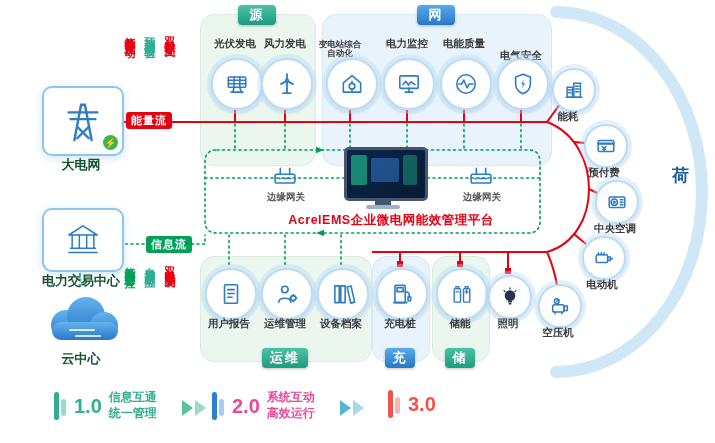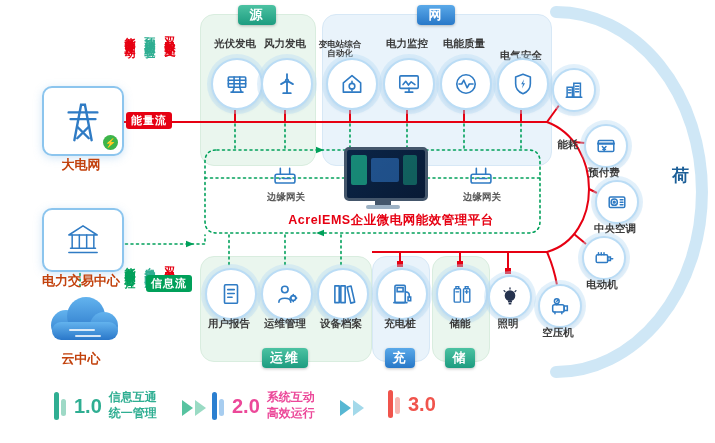--- a/index.html
+++ b/index.html
@@ -13,30 +13,30 @@
   .badge{position:absolute;z-index:4;height:20px;display:flex;align-items:center;justify-content:center;color:#fff;font-size:13px;font-weight:bold;border-radius:4px;box-shadow:0 1px 3px rgba(0,0,0,.25);letter-spacing:2px;}
   .b-green{background:linear-gradient(180deg,#4cc2a2,#1d9c80);}
   .b-blue{background:linear-gradient(180deg,#5aa9e9,#2878c8);}
   
   .cnode{position:absolute;width:48px;height:48px;border-radius:50%;background:#fff;border:2px solid #badcf5;box-shadow:0 0 0 4px rgba(186,220,245,.4),0 2px 4px rgba(40,90,140,.15);display:flex;align-items:center;justify-content:center;z-index:2;}
   .cnode.sm{width:40px;height:40px;}
   .nlabel{position:absolute;z-index:2;text-align:center;font-size:10.5px;font-weight:bold;color:#3a3a3a;line-height:1.1;}
   .nlabel.tiny{font-size:8.5px;}
   
   .leftbox{position:absolute;background:#fff;border:2px solid #8cc5ee;border-radius:10px;box-shadow:0 2px 8px rgba(120,180,230,.35);display:flex;align-items:center;justify-content:center;z-index:2;}
-  .llabel{position:absolute;text-align:center;font-size:13px;font-weight:bold;color:#c2410c;z-index:2;}
+  .llabel{position:absolute;text-align:center;font-size:13px;font-weight:bold;color:#14532d;z-index:2;}
   .bolt{position:absolute;right:4px;bottom:4px;width:15px;height:15px;border-radius:50%;background:#3db54a;color:#fff;font-size:9px;display:flex;align-items:center;justify-content:center;z-index:3;}
   
   .vtext{position:absolute;display:flex;flex-direction:row-reverse;gap:5px;z-index:2;}
   .vtext span{writing-mode:vertical-rl;font-size:11px;font-weight:bold;letter-spacing:2px;}
   .c-red{color:#e60012;} .c-teal{color:#2fae92;} .c-green{color:#00a05a;}
   .c-blue{color:#ec4899;} .c-coral{color:#f0544c;}
   
   .flowbadge{position:absolute;z-index:4;width:46px;height:17px;border-radius:3px;color:#fff;font-size:11px;font-weight:bold;display:flex;align-items:center;justify-content:center;letter-spacing:1px;}
-  .f-red{background:#e60012;} .f-green{background:#00a05a;margin-top:39px;}
+  .f-red{background:#e60012;} .f-green{background:#00a05a;}
   
   .gw{position:absolute;z-index:3;display:flex;align-items:center;justify-content:center;}
   .gwlabel{position:absolute;z-index:3;font-size:9.5px;color:#555;font-weight:bold;text-align:center;}
   .monitor{position:absolute;left:344px;top:147px;width:78px;height:48px;border:3px solid #44566b;border-radius:5px;background:linear-gradient(135deg,#0b2547,#081a35);z-index:3;}
   .monitor .blk{position:absolute;border-radius:2px;}
   .stand{position:absolute;left:375px;top:198px;width:16px;height:7px;background:#44566b;z-index:3;}
   .standbase{position:absolute;left:366px;top:205px;width:34px;height:4px;border-radius:2px;background:#9db2c5;z-index:3;}
   .montitle{position:absolute;left:261px;top:212px;width:260px;z-index:4;text-align:center;font-size:12.5px;font-weight:bold;color:#e60012;letter-spacing:.5px;}
   .load-title{position:absolute;left:672px;top:164px;font-size:17px;font-weight:bold;color:#1b5e97;z-index:2;}
   
@@ -334,21 +334,21 @@
   <div style="display:contents">
     <div class="load-title">荷</div>
 
     <div class="cnode sm" style="left:552px;top:68px;">
       <svg class="ic" width="22" height="22" viewBox="0 0 24 24" fill="none" stroke="#2f7bc4" stroke-width="1.5" stroke-linecap="round">
         <rect x="4.5" y="9" width="5.8" height="11"></rect>
           <rect x="11.8" y="4.5" width="7.2" height="15.5"></rect>
           <path d="M13.6 8 h3.6 M13.6 11 h3.6 M13.6 14 h3.6 M6 12 h2.8 M6 15 h2.8 M3.5 20 h17"></path>
       </svg>
     </div>
-    <div class="nlabel" style="left:538px;top:111px;width:60px;margin-top:28px;">能耗</div>
+    <div class="nlabel" style="left:538px;top:111px;width:60px;">能耗</div>
 
     <div class="cnode sm" style="left:584px;top:124px;">
       <svg class="ic" width="22" height="22" viewBox="0 0 24 24" fill="none" stroke="#2f7bc4" stroke-width="1.5" stroke-linecap="round">
         <rect x="3.5" y="6" width="17" height="12" rx="1.5"></rect>
           <path d="M3.5 9.5 H20.5" stroke-width="2.2"></path>
           <path d="M8 12.5 l2 2.4 2 -2.4 M10 14.9 V17.4 M8.6 15.9 h2.8"></path>
       </svg>
     </div>
     <div class="nlabel" style="left:574px;top:167px;width:60px;">预付费</div>
 

